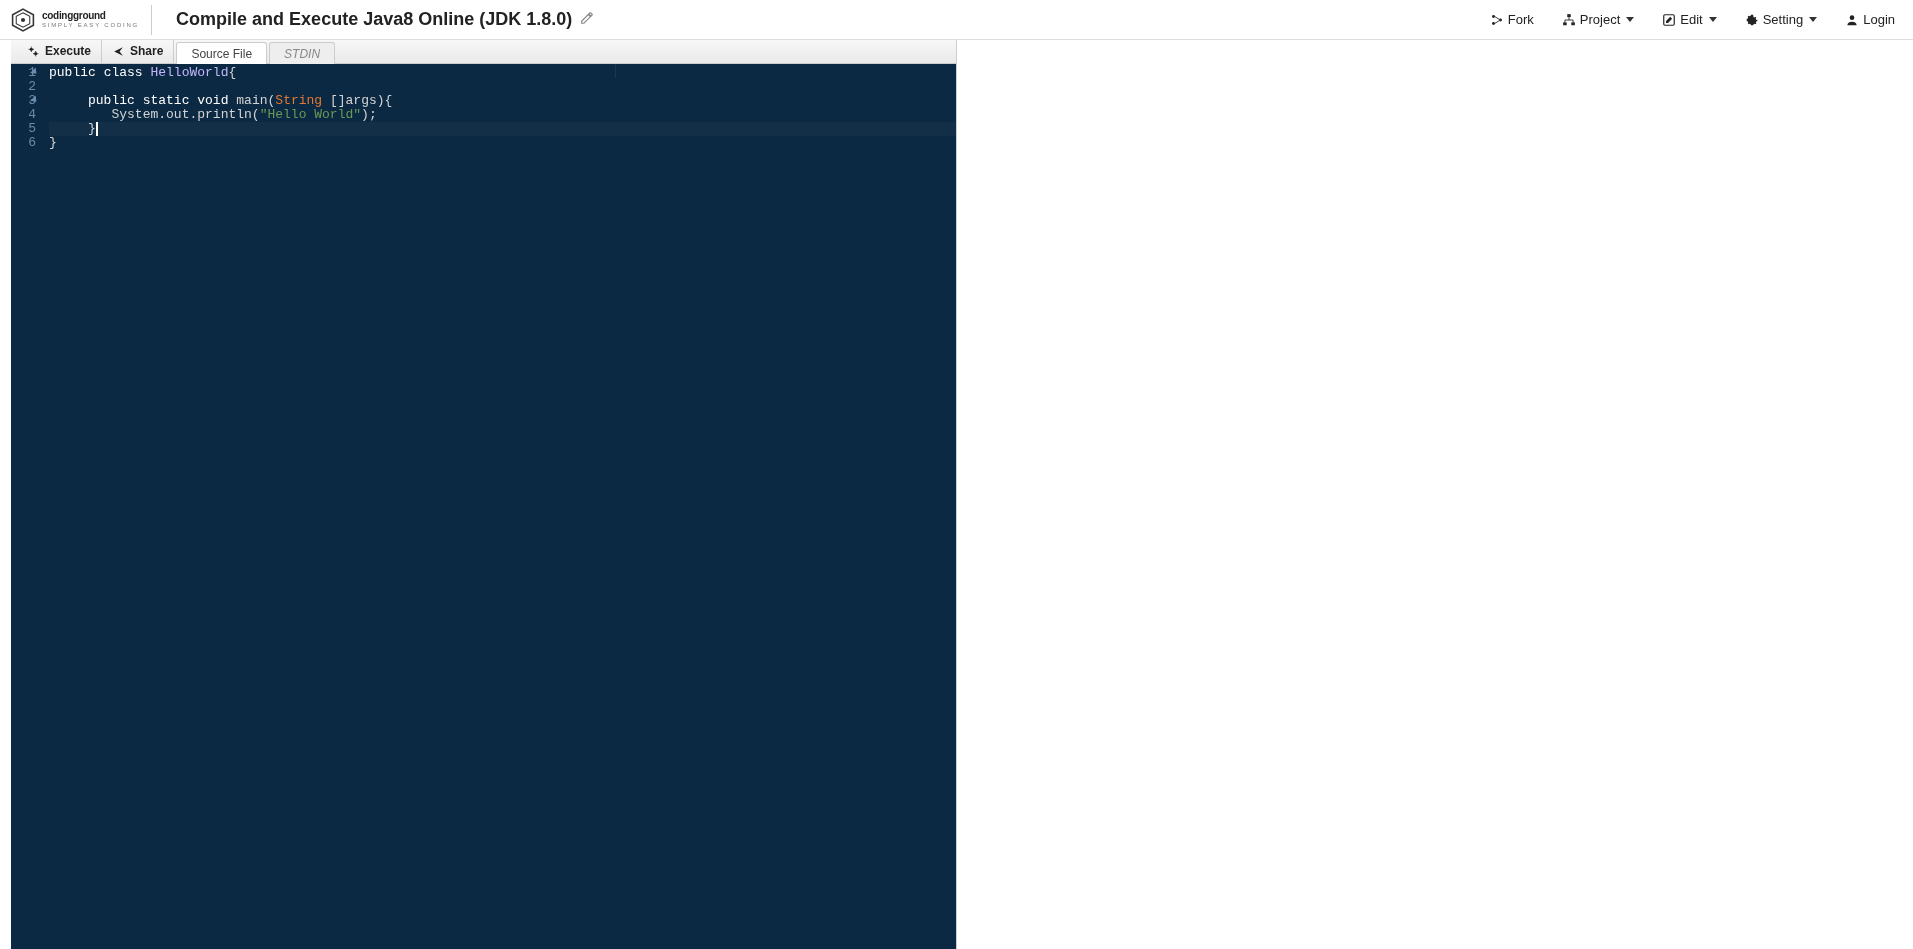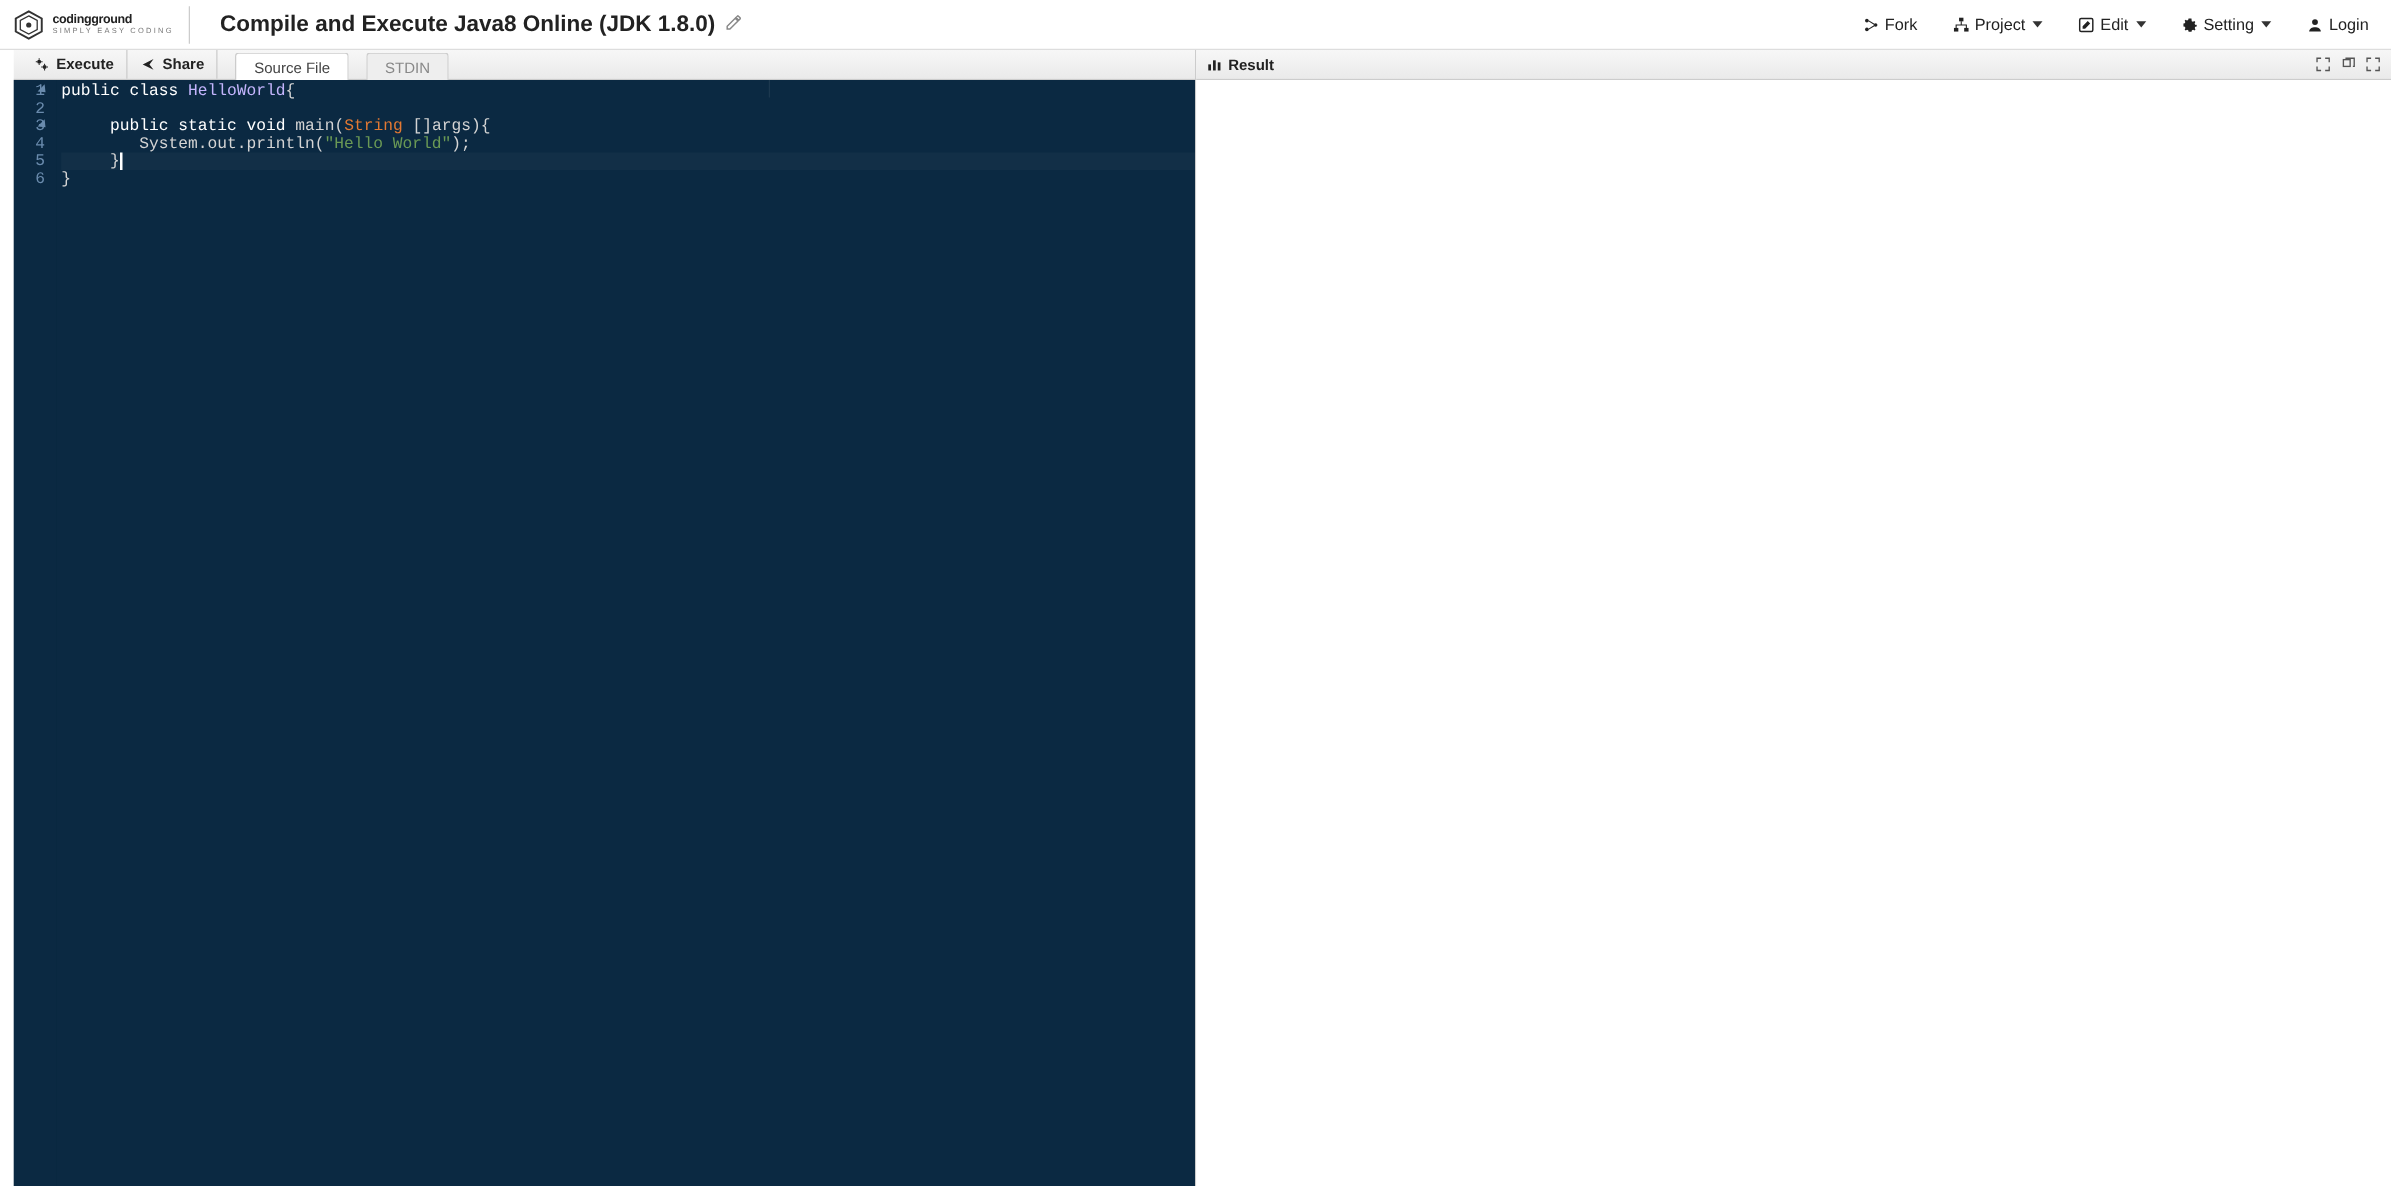--- a/index.html
+++ b/index.html
@@ -16,22 +16,22 @@
 .header-right { margin-left: auto; display: flex; align-items: center; gap: 12px; }
 .hbtn { display: flex; align-items: center; gap: 4px; padding: 4px 8px; font-size: 13px; color: #222; cursor: pointer; border-radius: 3px; }
 .hbtn .ic { width: 14px; height: 14px; display: inline-flex; align-items: center; justify-content: center; }
 .caret-dn { width: 0; height: 0; border-left: 4px solid transparent; border-right: 4px solid transparent; border-top: 5px solid #333; margin-left: 2px; }
 .workspace { display: flex; height: calc(100vh - 40px); }
 .left-pane { flex: 1 1 50%; display: flex; flex-direction: column; border-right: 1px solid #ccc; min-width: 0; padding-left: 11px; }
 .right-pane { flex: 1 1 50%; display: flex; flex-direction: column; min-width: 0; position: relative; }
 .toolbar { height: 24px; background: linear-gradient(#f7f7f7,#eaeaea); border-bottom: 1px solid #ccc; display: flex; align-items: flex-end; padding-left: 6px; gap: 0; font-size: 12px; }
 .tbtn { display: flex; align-items: center; gap: 5px; padding: 3px 10px 4px; font-weight: 700; color: #222; cursor: pointer; border-right: 1px solid #ccc; height: 100%; }
 .tbtn .ic { display: inline-flex; }
-.tab { padding: 4px 14px 3px; background: #fff; border: 1px solid #ccc; border-bottom: none; border-top-left-radius: 3px; border-top-right-radius: 3px; margin-left: 14px; font-size: 12px; color: #444; position: relative; top: 1px; cursor: pointer; }
-.tab.inactive { background: #eee; color: #888; }
+.tab { padding: 4px 14px 3px; background: #fff; border: 1px solid #ccc; border-bottom: none; border-top-left-radius: 3px; border-top-right-radius: 3px; margin-left: 2px; font-size: 12px; color: #444; position: relative; top: 1px; cursor: pointer; }
+.tab.inactive { background: #eee; color: #888; font-style: italic; }
 .result-bar { height: 24px; background: linear-gradient(#f7f7f7,#eaeaea); border-bottom: 1px solid #ccc; display: flex; align-items: center; padding: 0 8px; font-size: 12px; font-weight: 700; color: #222; }
 .result-bar .ic { margin-right: 5px; display: inline-flex; }
 .result-bar .right-icons { margin-left: auto; display: flex; gap: 6px; }
 .sq-ic { width: 14px; height: 14px; display: inline-flex; align-items: center; justify-content: center; cursor: pointer; color: #555; }
 .editor { flex: 1; background: #0b2942; color: #d4d4d4; display: flex; font-family: Consolas, "Courier New", monospace; font-size: 13px; line-height: 14px; overflow: hidden; position: relative; }
 .gutter { width: 34px; background: #0b2942; color: #6a8bad; text-align: right; padding: 2px 8px 0 0; border-right: 1px solid #0b2942; user-select: none; }
 .gutter div { height: 14px; position: relative; }
 .fold { position: absolute; right: -2px; top: 2px; width: 0; height: 0; border-top: 4px solid transparent; border-bottom: 4px solid transparent; border-left: 5px solid #6a8bad; transform: rotate(45deg); transform-origin: 2px 3px; }
 .code { flex: 1; padding: 2px 0 0 4px; position: relative; }
 .code div { height: 14px; white-space: pre; }
@@ -164,43 +164,15 @@
         <div> </div>
         <div><span>     </span><span class="kw">public</span> <span class="kw">static</span> <span class="kw">void</span> <span class="fn">main</span><span class="punct">(</span><span class="type">String</span><span> []args</span><span class="punct">)</span><span class="punct">{</span></div>
         <div><span>        </span><span>System.out.println(</span><span class="str">"Hello World"</span><span>);</span></div>
         <div class="cursor-line"><span>     </span><span class="punct">}</span><span class="cursorbar"></span></div>
         <div><span class="punct">}</span></div>
       </div>
     </div>
   </div>
 
   <div class="right-pane">
-    <div class="result-bar">
-      <span class="ic">
-        <svg width="13" height="13" viewBox="0 0 24 24" fill="#222">
-            <rect x="3" y="12" width="4" height="9"></rect>
-            <rect x="10" y="6" width="4" height="15"></rect>
-            <rect x="17" y="9" width="4" height="12"></rect>
-          </svg>
-      </span>
-      <span>Result</span>
-      <div class="right-icons">
-        <span class="sq-ic">
-          <svg width="13" height="13" viewBox="0 0 24 24" fill="none" stroke="#555" stroke-width="2">
-              <path d="M9 3H3v6M15 3h6v6M9 21H3v-6M15 21h6v-6"></path>
-            </svg>
-        </span>
-        <span class="sq-ic">
-          <svg width="13" height="13" viewBox="0 0 24 24" fill="none" stroke="#555" stroke-width="2">
-              <rect x="5" y="5" width="10" height="10"></rect>
-              <path d="M9 5V3h12v12h-2"></path>
-            </svg>
-        </span>
-        <span class="sq-ic">
-          <svg width="13" height="13" viewBox="0 0 24 24" fill="none" stroke="#555" stroke-width="2">
-              <path d="M3 9V3h6M21 9V3h-6M3 15v6h6M21 15v6h-6"></path>
-            </svg>
-        </span>
-      </div>
-    </div>
     <div class="result-body"></div>
   </div>
 </div>
 
 </body></html>

